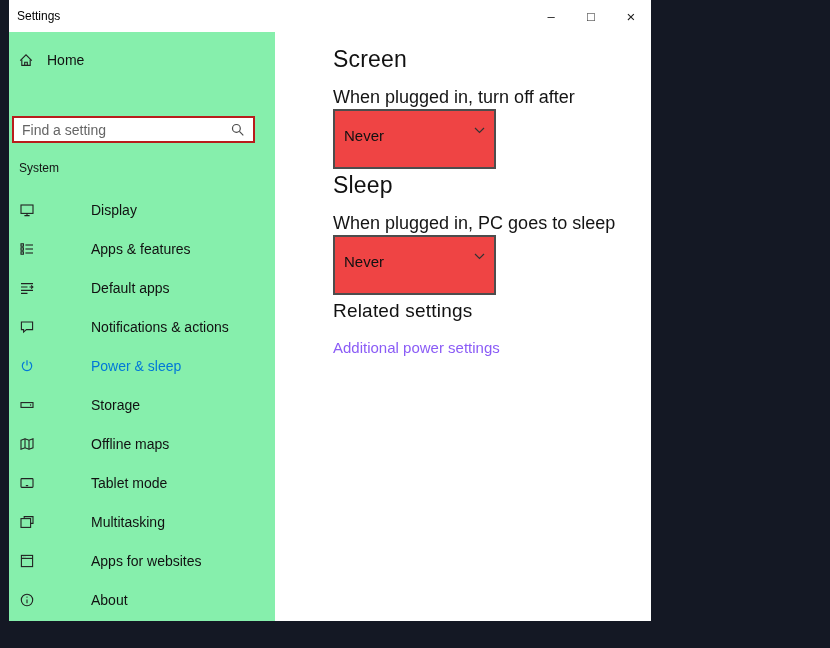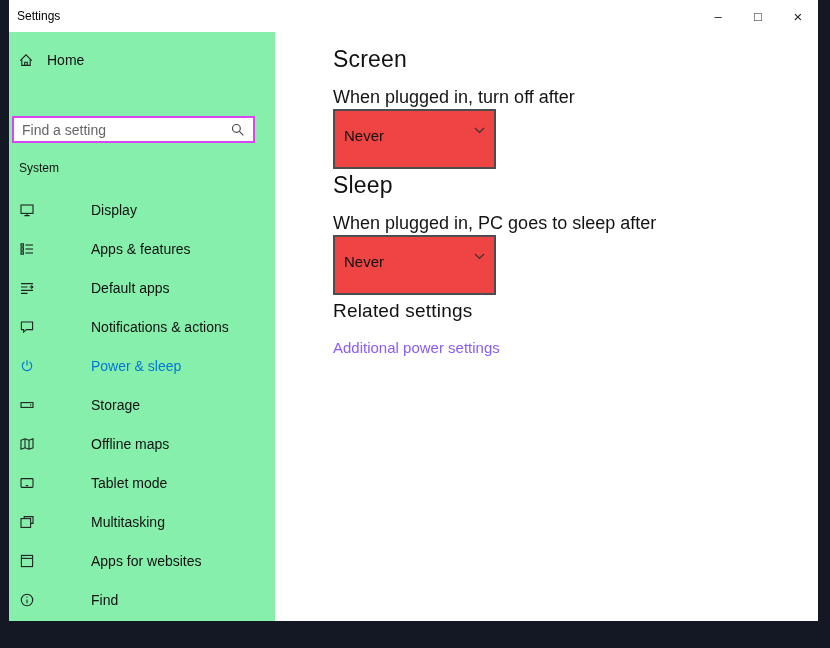--- a/index.html
+++ b/index.html
@@ -4,42 +4,42 @@
 <style>
   html,body{margin:0;padding:0;}
   body{
     width:830px;height:648px;
     background:#141824;
     font-family:"Liberation Sans",sans-serif;
     position:relative;overflow:hidden;
     -webkit-font-smoothing:antialiased;
   }
   .window{
-    position:absolute;left:9px;top:0;width:809px;height:621px;
+    position:absolute;left:9px;top:0;width:642px;height:621px;
     background:#ffffff;
   }
   
   .titlebar{position:absolute;left:0;top:0;right:0;height:32px;display:flex;align-items:center;background:#fff;}
   .title{font-size:12px;color:#000;padding-left:8px;}
   .win-controls{margin-left:auto;display:flex;height:100%;}
   .ctrl{width:40px;height:100%;display:flex;align-items:center;justify-content:center;
         font-size:13px;color:#1a1a1a;cursor:default;background:transparent;border:none;font-family:inherit;}
   .ctrl.close{font-size:15px;}
   
   .sidebar{position:absolute;left:0;top:32px;width:266px;bottom:0;background:#86efac;}
   .side-row{display:flex;align-items:center;height:39px;padding-left:9px;cursor:default;gap:44px;}
   .side-row .ic{width:17px;height:17px;display:flex;align-items:center;justify-content:center;flex:0 0 17px;}
   .side-row .lbl{margin-left:12px;font-size:14px;color:#111;white-space:nowrap;}
   .side-row.selected .lbl{color:#0078d7;}
   .home-row{position:absolute;left:0;top:13px;width:100%;height:30px;display:flex;align-items:center;padding-left:9px;}
   .home-row .ic{width:17px;height:17px;flex:0 0 17px;}
   .home-row .lbl{margin-left:12px;font-size:14px;color:#111;}
   .searchbox{
     position:absolute;left:3px;top:84px;width:239px;height:23px;
-    border:2px solid #d946ef;background:#fff;display:flex;align-items:center;
+    border:2px solid #b91c1c;background:#fff;display:flex;align-items:center;
   }
   .searchbox input{
     flex:1;border:none;outline:none;font-family:inherit;font-size:14px;
     color:#333;padding:0 0 0 8px;background:transparent;min-width:0;
   }
   .searchbox input::placeholder{color:#656565;opacity:1;}
   .searchbox .mag{flex:0 0 16px;margin-right:7px;height:16px;}
   .section-label{position:absolute;left:10px;top:129px;font-size:12px;color:#141414;}
   .nav-list{position:absolute;left:0;top:158px;width:100%;}
   
@@ -209,21 +209,21 @@
       </div>
 
       <div class="side-row">
         <span class="ic">
           <svg width="16" height="16" viewBox="0 0 16 16" fill="none" stroke="#222" stroke-width="1.1">
             <circle cx="8" cy="8" r="5.7"></circle>
             <path d="M8 7.4 V11.2"></path>
             <circle cx="8" cy="5.1" r="0.7" fill="#222" stroke="none"></circle>
           </svg>
         </span>
-        <span class="lbl">Find</span>
+        <span class="lbl">About</span>
       </div>
 
     </div>
   </div>
 
   <div class="content">
 
     <div class="h1 h-screen">Screen</div>
     <div class="fieldlbl lbl-screen">When plugged in, turn off after</div>
     <div class="dropdown dd-screen">

